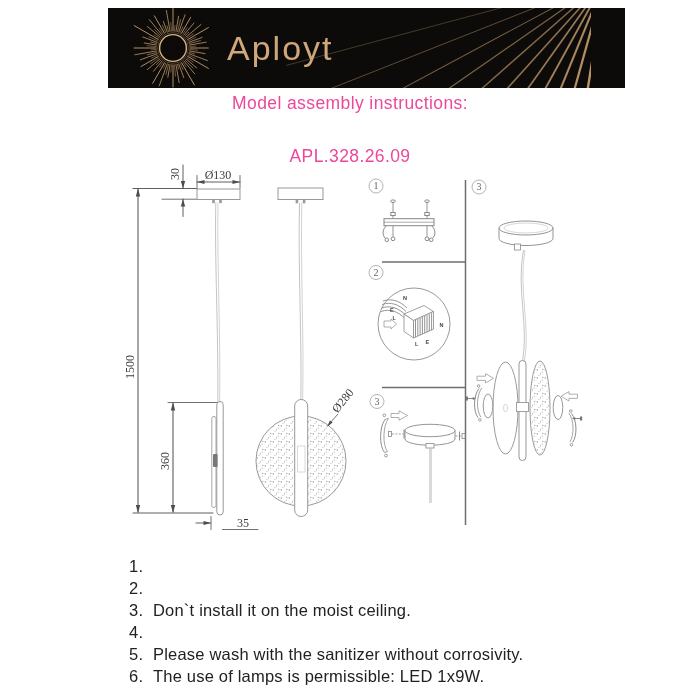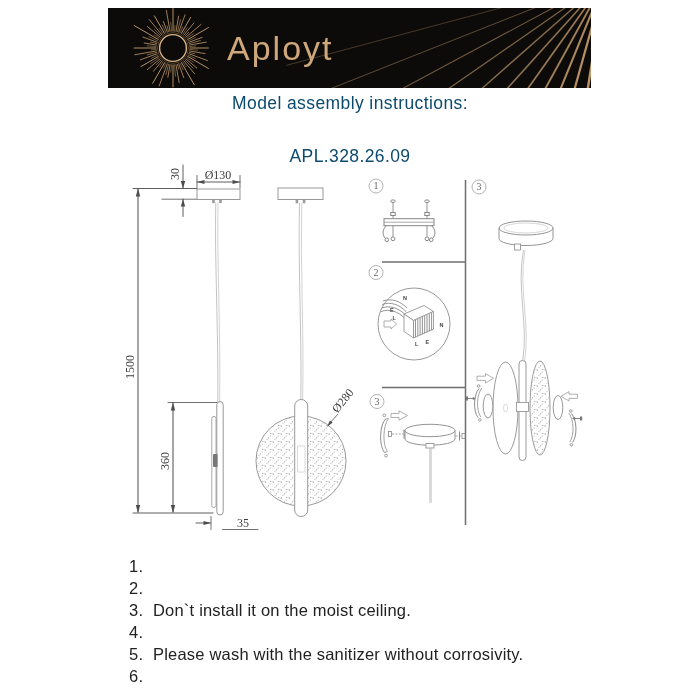--- a/index.html
+++ b/index.html
@@ -1,24 +1,24 @@
 <!DOCTYPE html>
 <html><head>
 <meta charset="utf-8">
 <style>
   html,body{margin:0;padding:0;background:#fff;}
   .page{position:relative;width:700px;height:700px;background:#ffffff;overflow:hidden;
         font-family:"Liberation Sans",sans-serif;}
   
-  .banner{position:absolute;left:108px;top:8px;width:483px;height:80px;background:#0c0b09;overflow:hidden;}
+  .banner{position:absolute;left:108px;top:8px;width:483px;height:80px;background:#0c0b09;overflow:hidden;padding-left:34px;}
   .banner svg{position:absolute;left:0;top:0;}
   .brand{position:absolute;left:119px;top:21px;font-size:34px;font-weight:400;
          letter-spacing:2px;color:#cfa77a;line-height:38px;}
   
-  .hdr{position:absolute;left:0;width:700px;text-align:center;color:#0c4a6e;
+  .hdr{position:absolute;left:0;width:700px;text-align:center;color:#ec4899;
        font-size:17.5px;letter-spacing:.4px;}
   .hdr.title{top:93px;}
   .hdr.model{top:112px;margin-top:34px;}
   
   .draw{position:absolute;left:0;top:0;width:700px;height:700px;}
   svg text{font-family:"Liberation Serif",serif;fill:#3c3c3c;}
   .dim{font-size:12px;}
   .badge-num{font-size:10px;fill:#666;}
   .tiny{font-size:5.5px;font-family:"Liberation Sans",sans-serif;fill:#444;font-weight:bold;}
   
@@ -343,16 +343,17 @@
     </div>
     <div class="row">
       <span class="num">4.</span>
     </div>
     <div class="row">
       <span class="num">5.</span>
       <span>Please wash with the sanitizer without corrosivity.</span>
     </div>
     <div class="row">
       <span class="num">6.</span>
+      <span>The use of lamps is permissible: LED 1x9W.</span>
     </div>
   </div>
 
 </div>
 
 </body></html>

